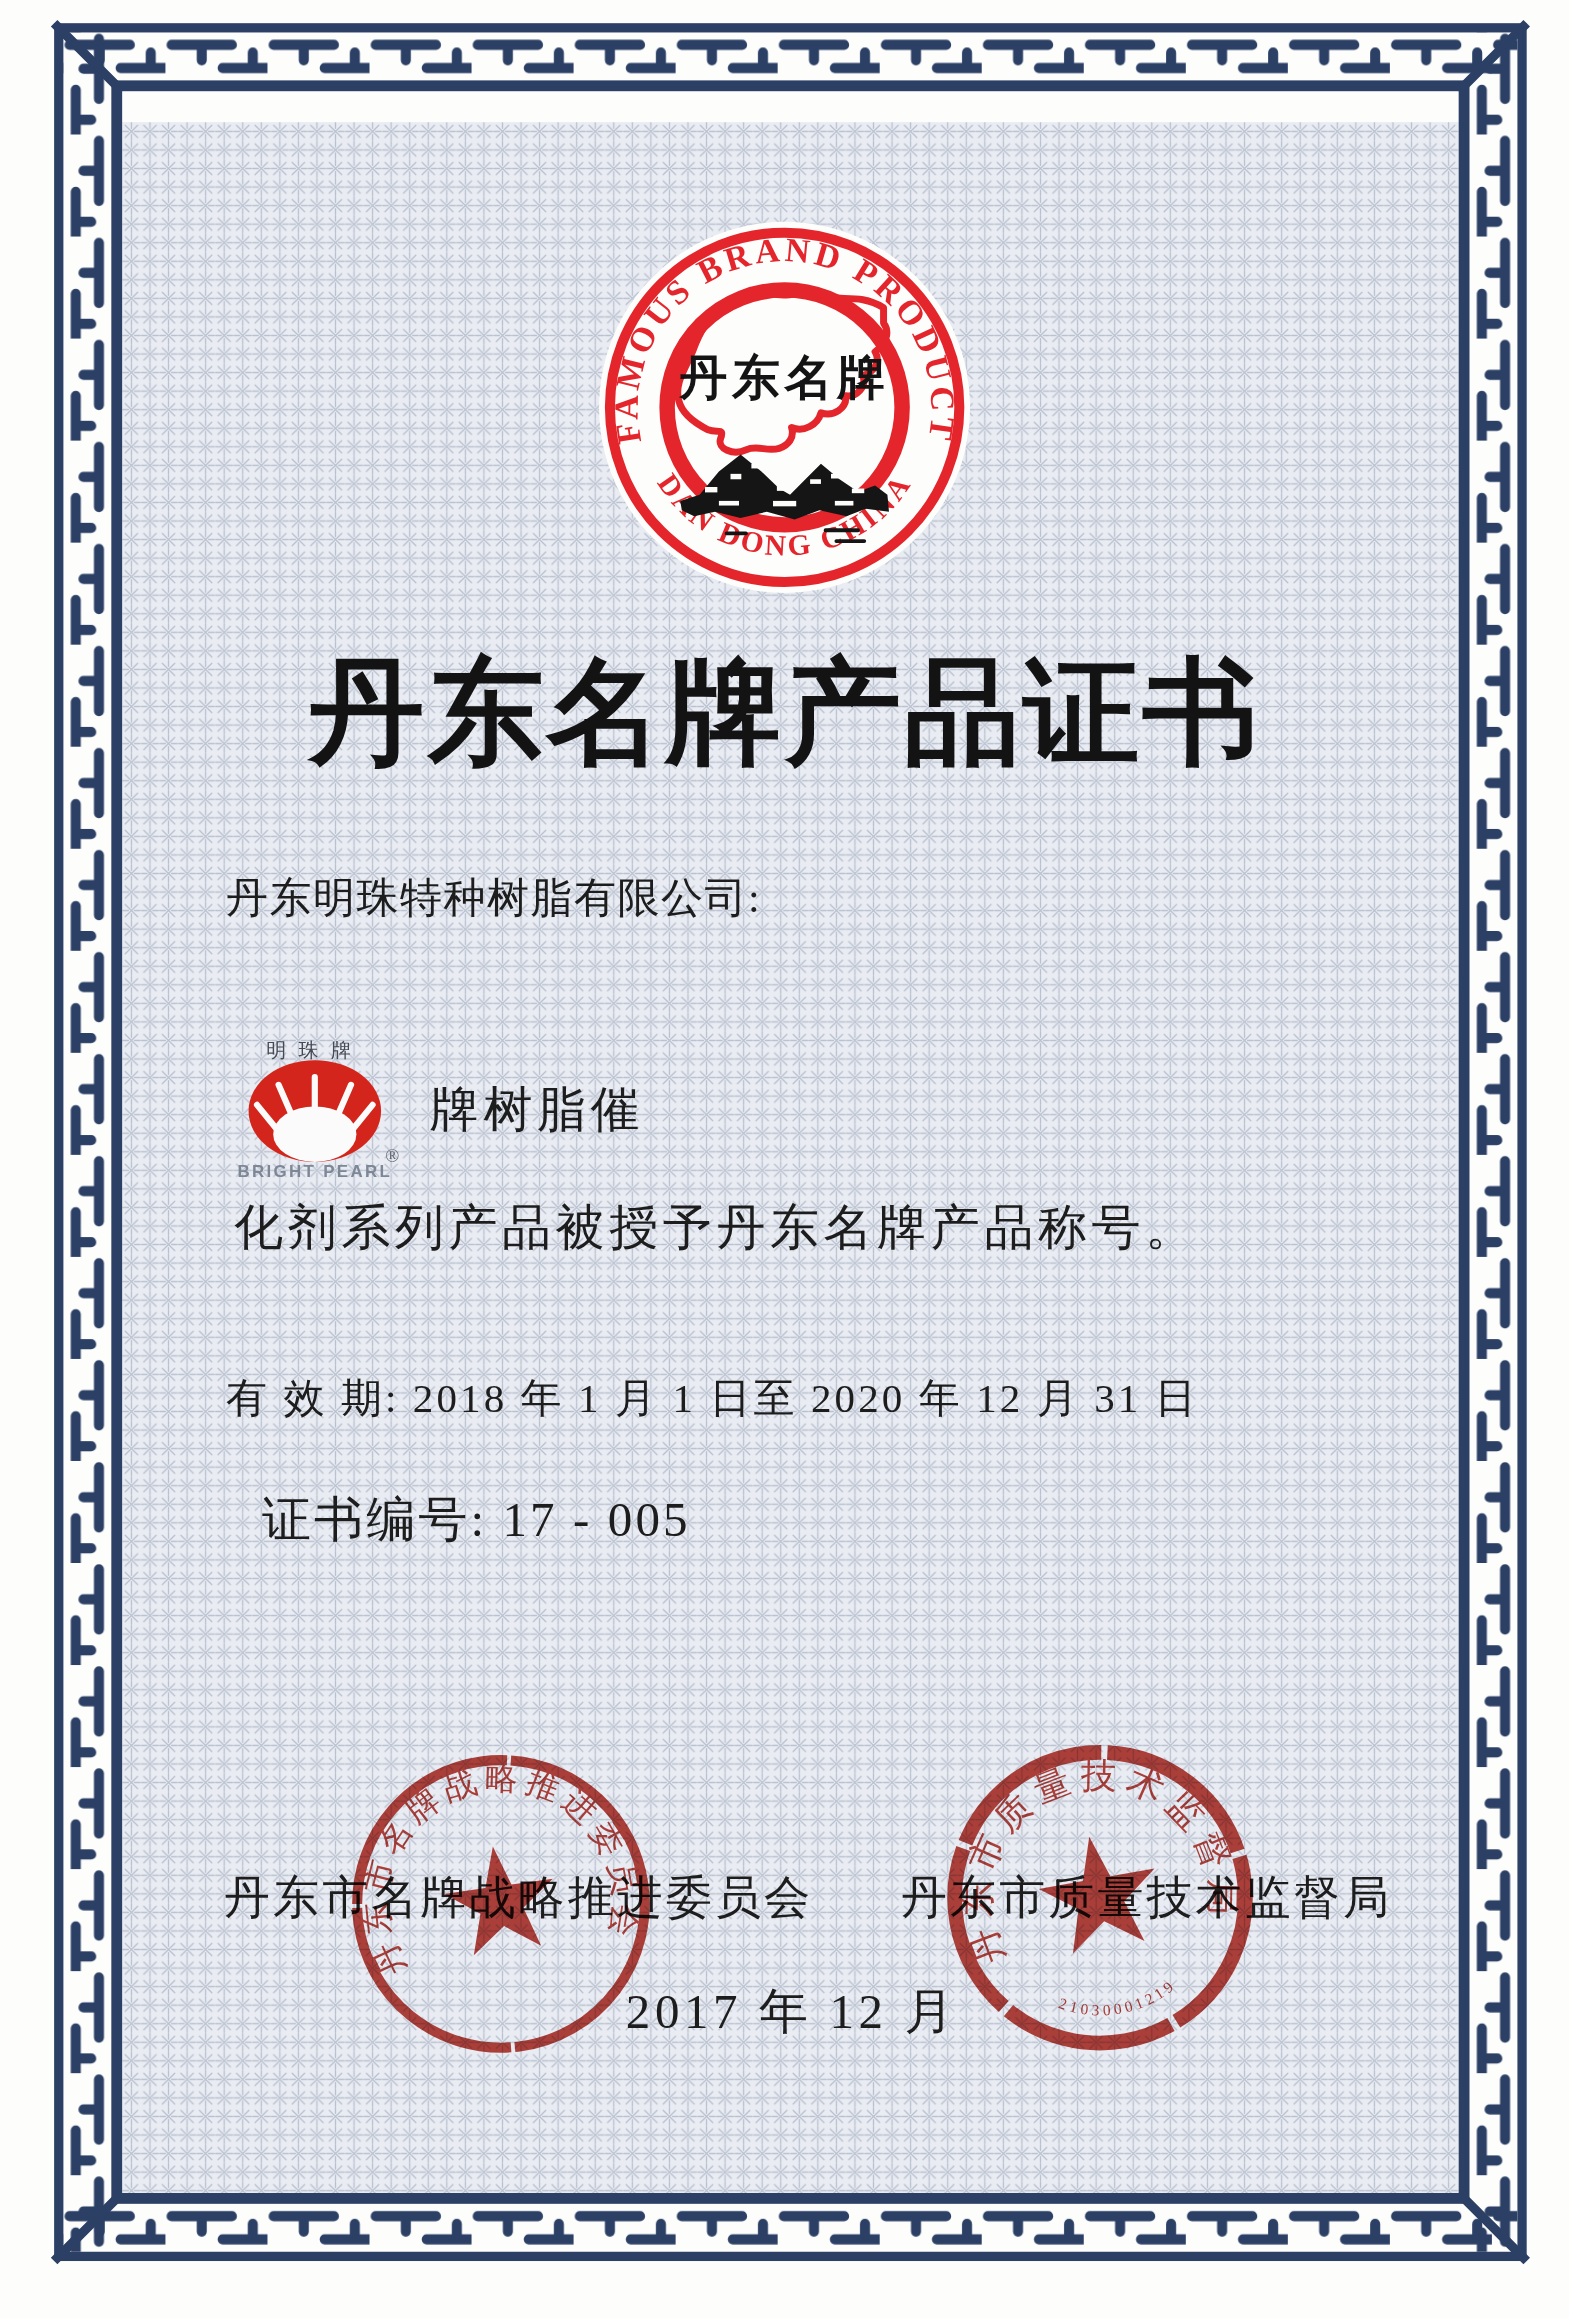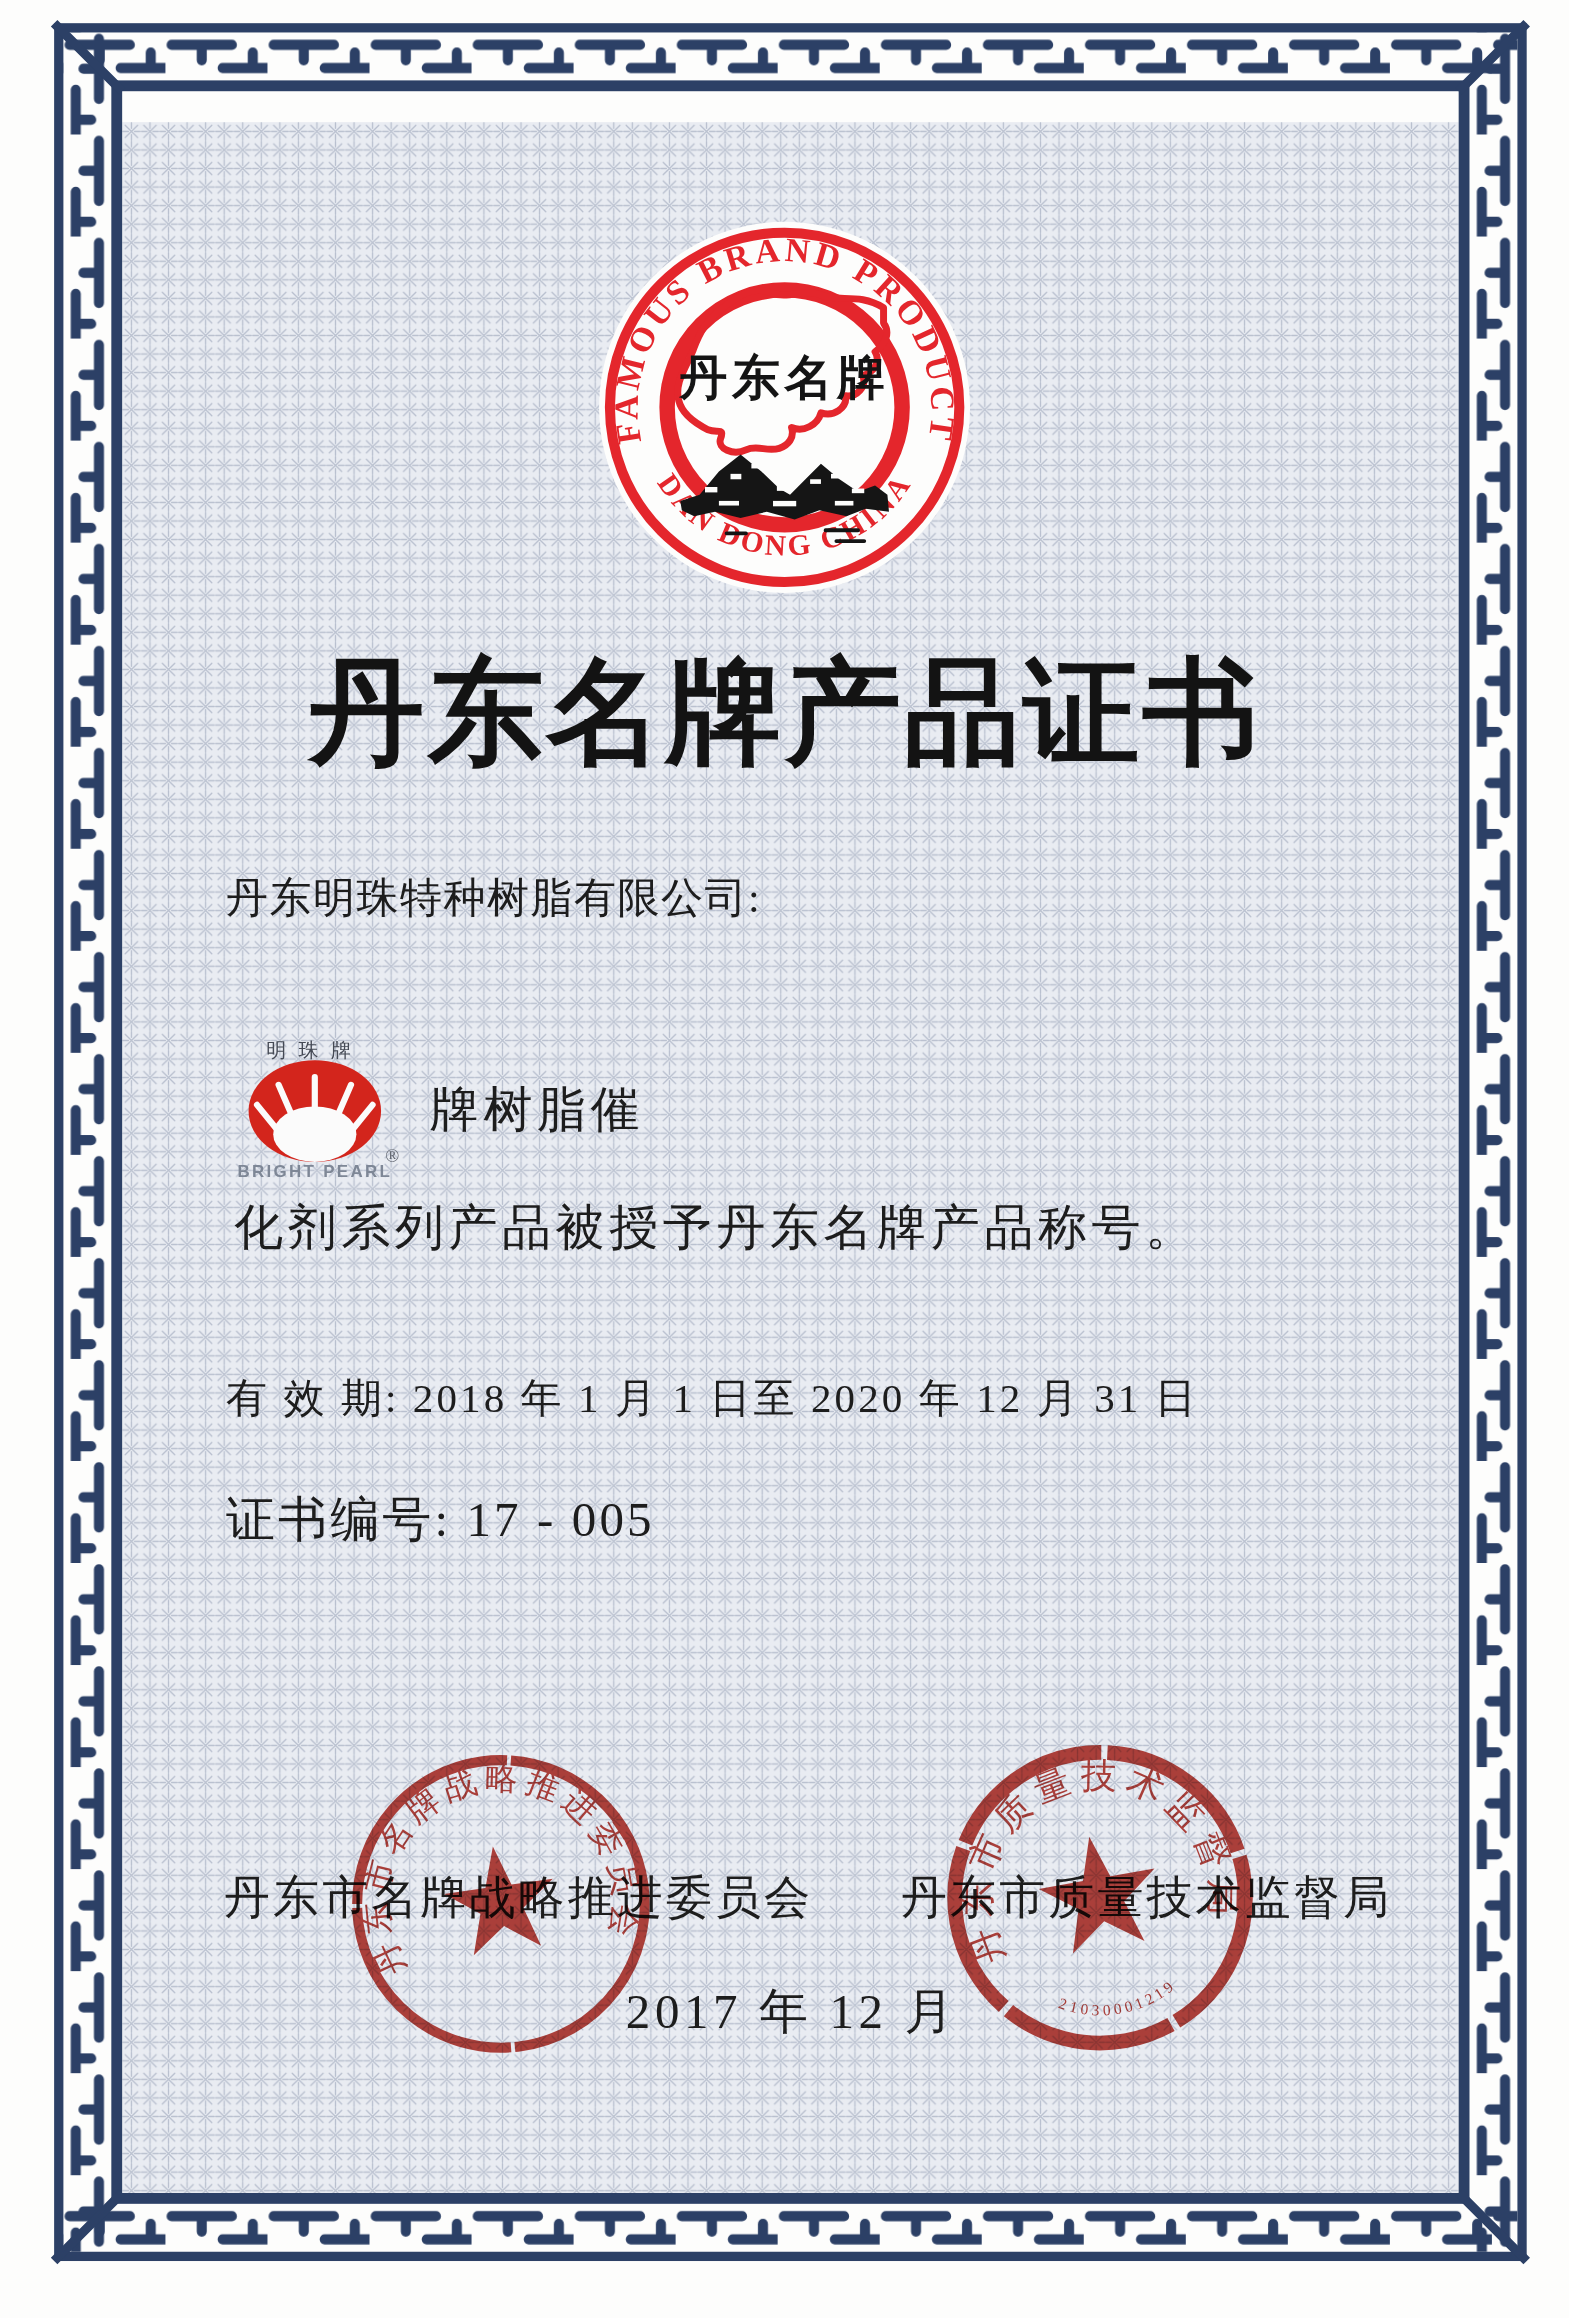--- a/index.html
+++ b/index.html
@@ -13,21 +13,21 @@
   svg.stamps{z-index:3;mix-blend-mode:multiply;opacity:.93;pointer-events:none;}
   .txt{position:absolute;white-space:nowrap;color:#1d1d1d;}
   .title{left:0;right:0;top:635px;text-align:center;font-size:116px;font-weight:700;
          letter-spacing:3.1px;color:#131313;}
   .salutation{left:226px;top:870px;font-size:42px;letter-spacing:1.5px;}
   .bodyline{font-size:49px;letter-spacing:4.6px;}
   .line1{left:331px;top:980px;}
   .row2{left:226px;top:1034px;height:151px;display:flex;align-items:center;gap:10.8px;}
   .line3{left:234px;top:1179px;margin-top:16px;}
   .validity{left:226px;top:1371px;font-size:41px;letter-spacing:3.1px;}
-  .certno{left:226px;top:1487px;font-size:49px;letter-spacing:3.1px;}
+  .certno{left:226px;top:1487px;font-size:49px;letter-spacing:3.1px;padding-left:36px;}
   .orgleft{left:224px;top:1867px;font-size:46px;letter-spacing:3.1px;}
   .orgright{left:901px;top:1867px;font-size:46px;letter-spacing:3.1px;}
   .dateline{left:0;right:0;top:1979px;text-align:center;font-size:49px;letter-spacing:4.6px;padding-left:14px;}
   .arc-latin{font-family:"Liberation Serif","DejaVu Serif",serif;font-weight:700;fill:#e4262c;}
   .emb-center{font-family:"Liberation Serif","DejaVu Serif",serif;font-weight:700;fill:#141414;}
   .stamp-arc{font-family:"Liberation Serif","DejaVu Serif",serif;fill:#b5352e;}
   .logo-top{font-family:"Liberation Serif","DejaVu Serif",serif;fill:#454a55;}
   .logo-en{font-family:"Liberation Sans","DejaVu Sans",sans-serif;font-weight:700;fill:#7e8796;}
 </style>
 </head>

